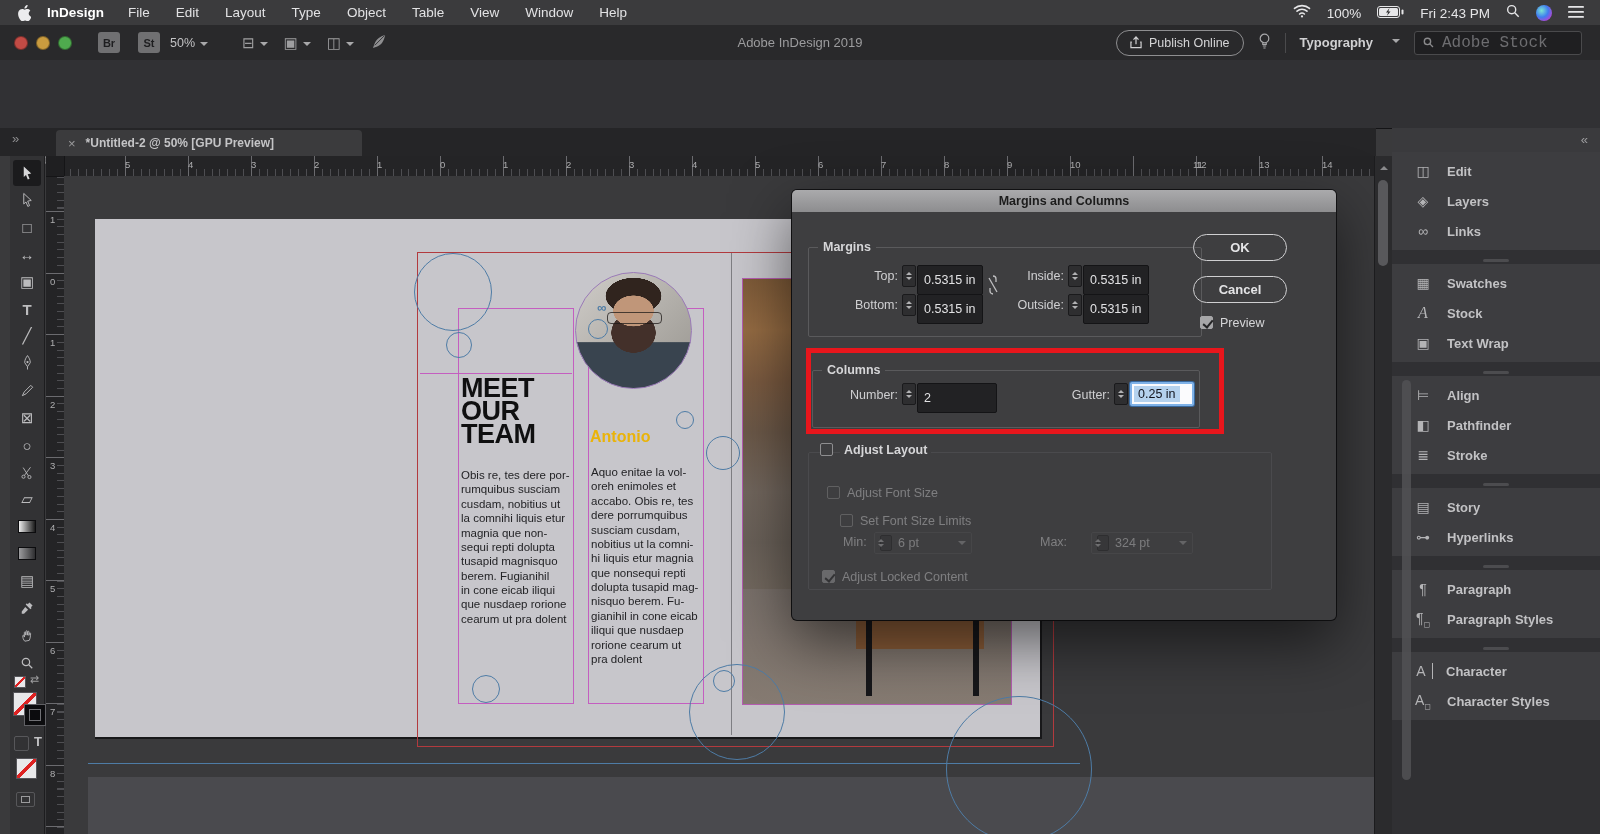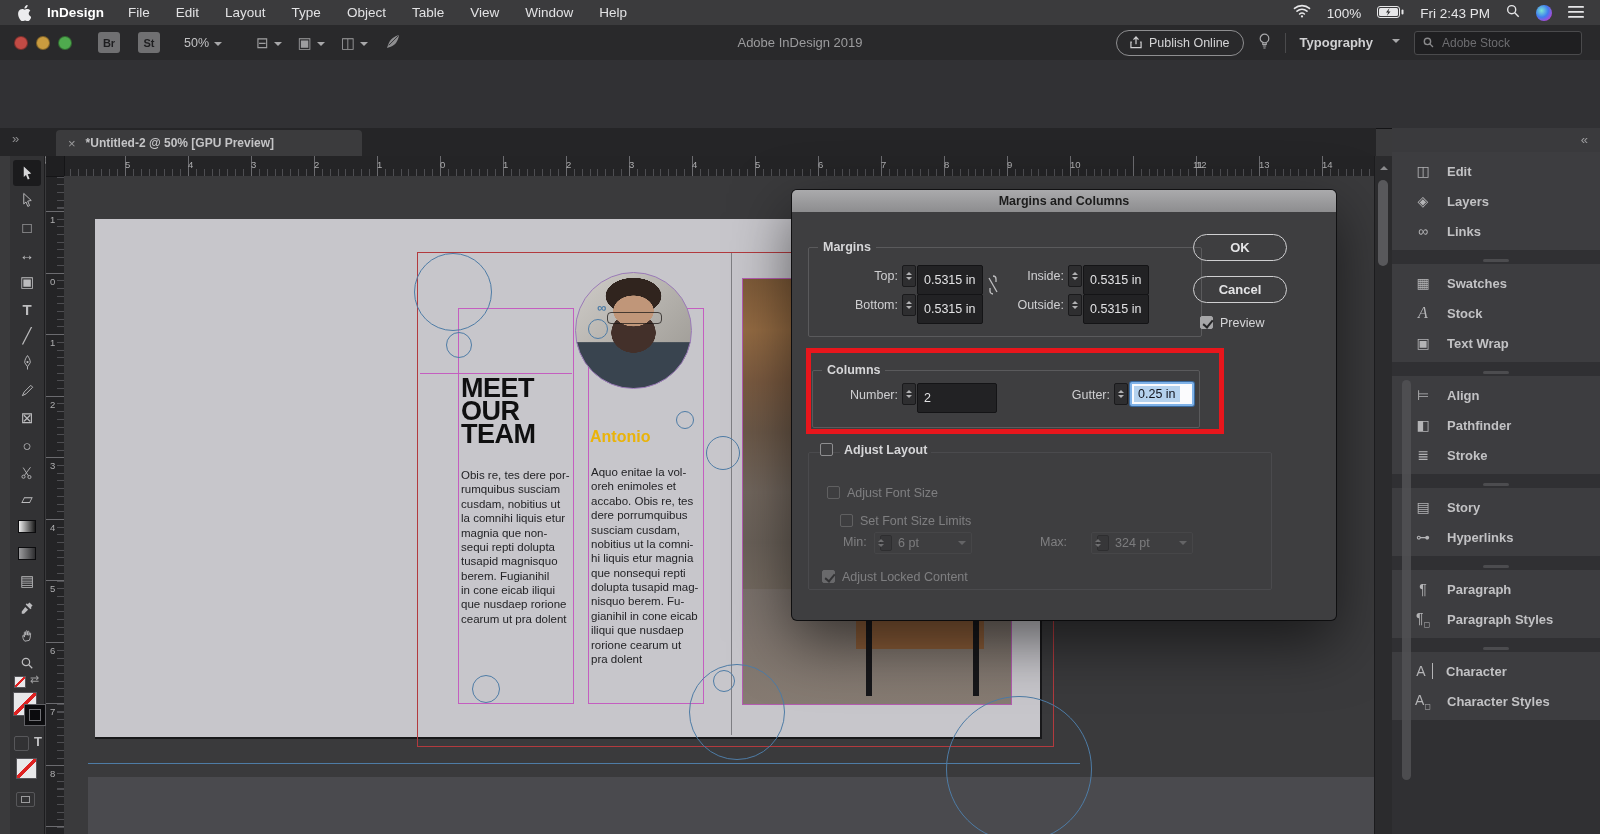--- a/index.html
+++ b/index.html
@@ -23,22 +23,22 @@
     border-bottom:1px solid #19191b;display:flex;align-items:center;color:#c8c8ca;font-size:12.5px}
   .light{width:12px;height:12px;border-radius:50%;margin-right:8px;border:1px solid rgba(0,0,0,.35)}
   .badge{width:22px;height:21px;background:#707072;color:#1e1e20;font-weight:700;font-size:11px;
     border-radius:3px;display:flex;align-items:center;justify-content:center;margin-right:10px}
   .chev{width:0;height:0;border:4px solid transparent;border-top-color:#a8a8aa;display:inline-block;margin:6px 0 0 5px}
   .tb-title{position:absolute;left:0;right:0;text-align:center;color:#9c9c9e;font-size:13px;pointer-events:none}
   .pill-btn{display:flex;align-items:center;gap:7px;border:1px solid #8e8e90;border-radius:13px;
     height:24px;padding:0 13px;color:#d4d4d6;font-size:12.5px}
   .stock-box{display:flex;align-items:center;gap:6px;background:#1f1f21;border:1px solid #4a4a4c;
     border-radius:3px;height:22px;padding:0 8px;width:150px}
-  .stock-box input{background:transparent;border:0;outline:0;color:#22c55e;font-size:12px;width:110px;
-    font-family:Liberation Sans, sans-serif}
+  .stock-box input{background:transparent;border:0;outline:0;color:#22c55e;font-size:16px;width:110px;
+    font-family:Liberation Mono, monospace}
   .stock-box input::placeholder{color:#6d6d70}
 
   
   .controlbar{position:absolute;left:0;top:60px;width:1600px;height:68px;background:#313134;
     border-bottom:1px solid #141416;color:#a9a9ab;font-size:11.5px}
   .lbl{color:#96969a;font-size:11.5px}
   .fld{background:#1e1e20;border:1px solid #101012;color:#b9b9bb;font-size:11px;height:20px;
     display:flex;align-items:center;padding:0 5px;border-radius:2px;box-sizing:border-box}
   .stp{width:13px;height:20px;background:#2c2c2e;border:1px solid #101012;position:relative;border-radius:2px;box-sizing:border-box}
   .stp::before,.stp::after{content:"";position:absolute;left:3px;border:3px solid transparent}
@@ -216,21 +216,21 @@
       </span>
     </div>
   </div>
 
   <div class="titlebar">
     <span class="light" style="margin-left:14px;background:#c24b45"></span>
     <span class="light" style="background:#c99b3f"></span>
     <span class="light" style="background:#4faa4e"></span>
     <span class="badge" style="margin-left:18px">Br</span>
     <span class="badge" style="margin-left:8px">St</span>
-    <span style="margin-left:14px;color:#c2c2c4">50%</span>
+    <span style="margin-left:0;color:#c2c2c4">50%</span>
     <span class="chev"></span>
     <span class="cicon" style="margin-left:34px;font-size:15px">⊟</span>
       <span class="chev"></span>
     <span class="cicon" style="margin-left:16px;font-size:15px">▣</span>
       <span class="chev"></span>
     <span class="cicon" style="margin-left:16px;font-size:15px">◫</span>
       <span class="chev"></span>
     <span style="margin-left:18px">
       <svg width="15" height="15" viewBox="0 0 16 16" fill="#8e8e90">
           <path d="M14 1C9 2 4 6 2.5 11L1 15l4-1.5C10 12 13 7 14 1zM3.5 12.5 12 3"></path>

